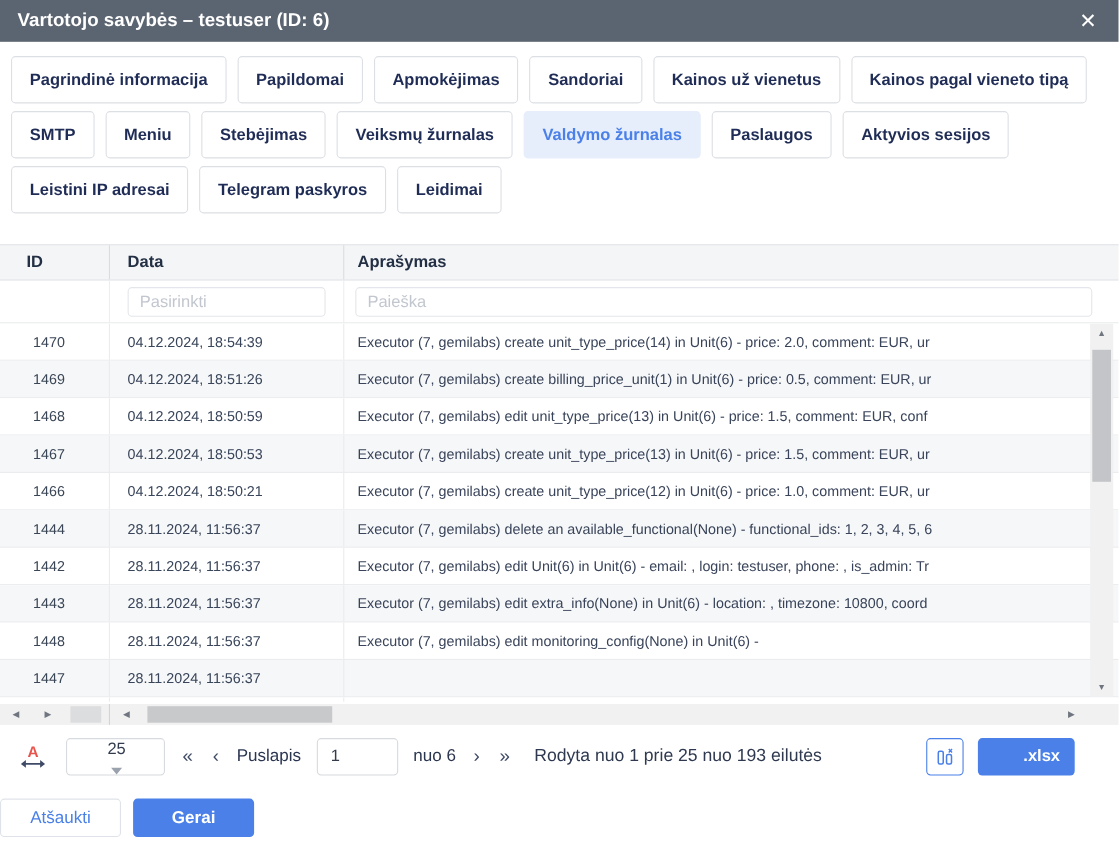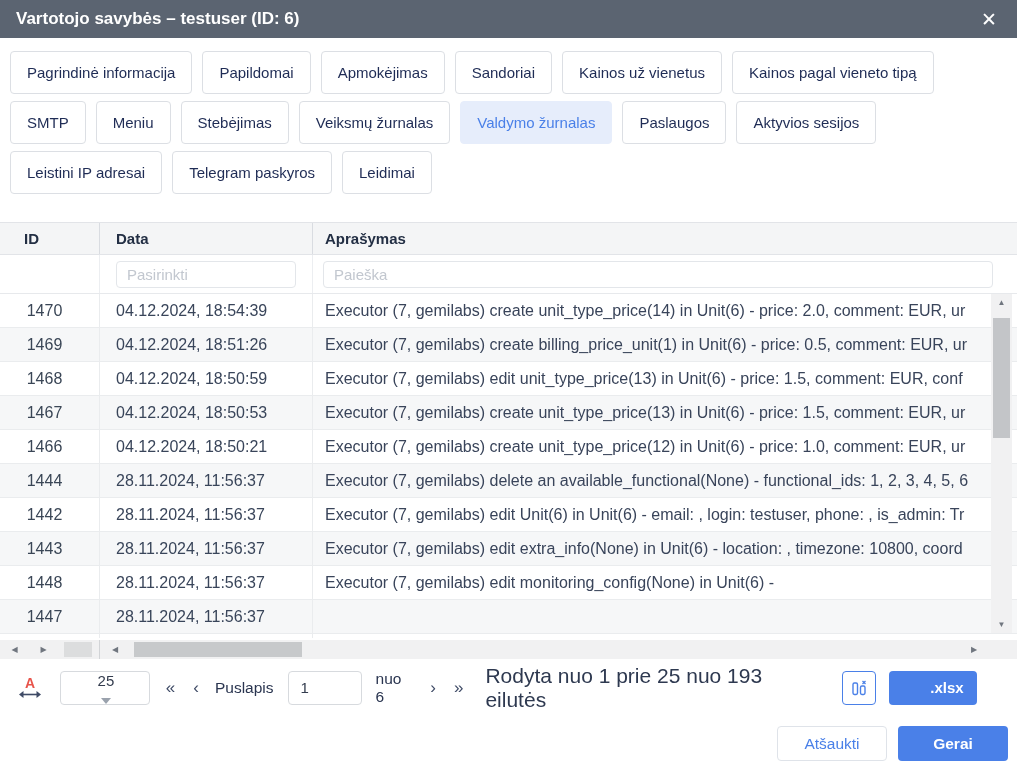--- a/index.html
+++ b/index.html
@@ -19,21 +19,21 @@
   }
   .close { font-size:19px; font-weight:400; cursor:pointer; line-height:1; padding:2px 4px; }
 
   
   .tabs { padding:13px 10px 0 10px; }
   .tab-row { display:flex; gap:10px; margin-bottom:7px; }
   .tab {
     height:43px; padding:0 16px; background:#fff;
     border:1px solid #dcdfe4; border-radius:4px;
     font-family:"Liberation Sans", sans-serif;
-    font-size:15px; font-weight:400; color:#1f2c55;
+    font-size:15px; font-weight:700; color:#1f2c55;
     display:flex; align-items:center; cursor:pointer; white-space:nowrap;
   }
   .tab.active { background:#e6edfb; border-color:#e6edfb; color:#4a80e8; }
 
   
   .grid { margin-top:28px; }
   .thead {
     display:flex; height:33px; background:#f4f5f6;
     border-top:1px solid #e2e4e8; border-bottom:1px solid #e2e4e8;
     font-weight:700; font-size:15px; color:#232f44; align-items:center;
@@ -49,21 +49,21 @@
   .tfilter input {
     height:27px; border:1px solid #e3e6ea; border-radius:4px; width:100%;
     font-family:"Liberation Sans", sans-serif; font-size:15px; color:#3d4756;
     padding:0 10px; outline:none; background:#fff;
   }
   .tfilter input::placeholder { color:#c2c7cf; }
 
   .tbody { position:relative; height:344px; overflow:hidden; }
   .tr { display:flex; height:34px; border-bottom:1px solid #eaecee; background:#fff; }
   .tr:nth-child(even) { background:#f6f7f8; }
-  .td { display:flex; align-items:center; font-size:16px; color:#3d4756; }
+  .td { display:flex; align-items:center; font-size:13px; color:#3d4756; }
   .td-id   { width:100px; justify-content:center; padding-right:10px; border-right:1px solid #eaecee; color:#3a4656; }
   .td-date { width:213px; padding-left:16px; border-right:1px solid #eaecee; color:#39455a; }
   .td-desc { flex:1; padding:0 30px 0 12px; white-space:nowrap; overflow:hidden; color:#39445a; }
 
   
   .vscroll { position:absolute; top:0; bottom:5px; right:5px; width:21px; background:#f1f1f2; }
   .vs-btn { height:17px; display:flex; align-items:center; justify-content:center;
             font-size:8px; color:#70767f; cursor:pointer; }
   .vs-down { position:absolute; bottom:0; left:0; right:0; }
   .vs-thumb { position:absolute; top:24px; left:2px; right:2px; height:120px; background:#c3c5c8; cursor:pointer; }
@@ -91,33 +91,33 @@
     padding:0 12px 0 14px; font-size:15px; color:#333c4e; cursor:pointer; margin-left:2px;flex-direction:column;
   }
   .caret { width:0; height:0; border-left:5px solid transparent; border-right:5px solid transparent; border-top:6px solid #9aa2ad; }
   .chev { font-size:17px; color:#3f4b66; cursor:pointer; padding:0 2px; user-select:none; }
   .pg-label { font-size:15.5px; color:#2a3550; }
   .page-input {
     width:74px; height:34px; border:1px solid #d7dade; border-radius:4px;
     font-family:"Liberation Sans", sans-serif; font-size:15px; color:#333c4e;
     padding:0 12px; outline:none;
   }
-  .summary { font-size:21px; color:#2e3950; margin-left:6px; }
+  .summary { font-size:16px; color:#2e3950; margin-left:6px; }
   .pag-right { margin-left:auto; display:flex; align-items:center; gap:13px; }
   .colchooser {
     width:34px; height:34px; border:1px solid #4a80e8; border-radius:4px;
     background:#fff; display:flex; align-items:center; justify-content:center; cursor:pointer;
   }
   .btn-xlsx {
     width:88px; height:34px; background:#4a80e8; border:none; border-radius:4px;
     color:#fff; font-family:"Liberation Sans", sans-serif; font-size:15px; font-weight:700; cursor:pointer;padding-left:28px;
   }
 
   
-  .footer { display:flex; justify-content:flex-end; gap:11px; margin-top:21px; padding-right:9px; }
+  .footer { display:flex; gap:11px; margin-top:21px; padding-right:9px; }
   .btn-cancel {
     width:110px; height:35px; background:#fff; border:1px solid #dfe3e9; border-radius:4px;
     color:#4a80e8; font-family:"Liberation Sans", sans-serif; font-size:15.5px; cursor:pointer;
   }
   .btn-ok {
     width:110px; height:35px; background:#4a80e8; border:none; border-radius:4px;
     color:#fff; font-family:"Liberation Sans", sans-serif; font-size:15.5px; font-weight:700; cursor:pointer;
   }
 </style>
 </head>

